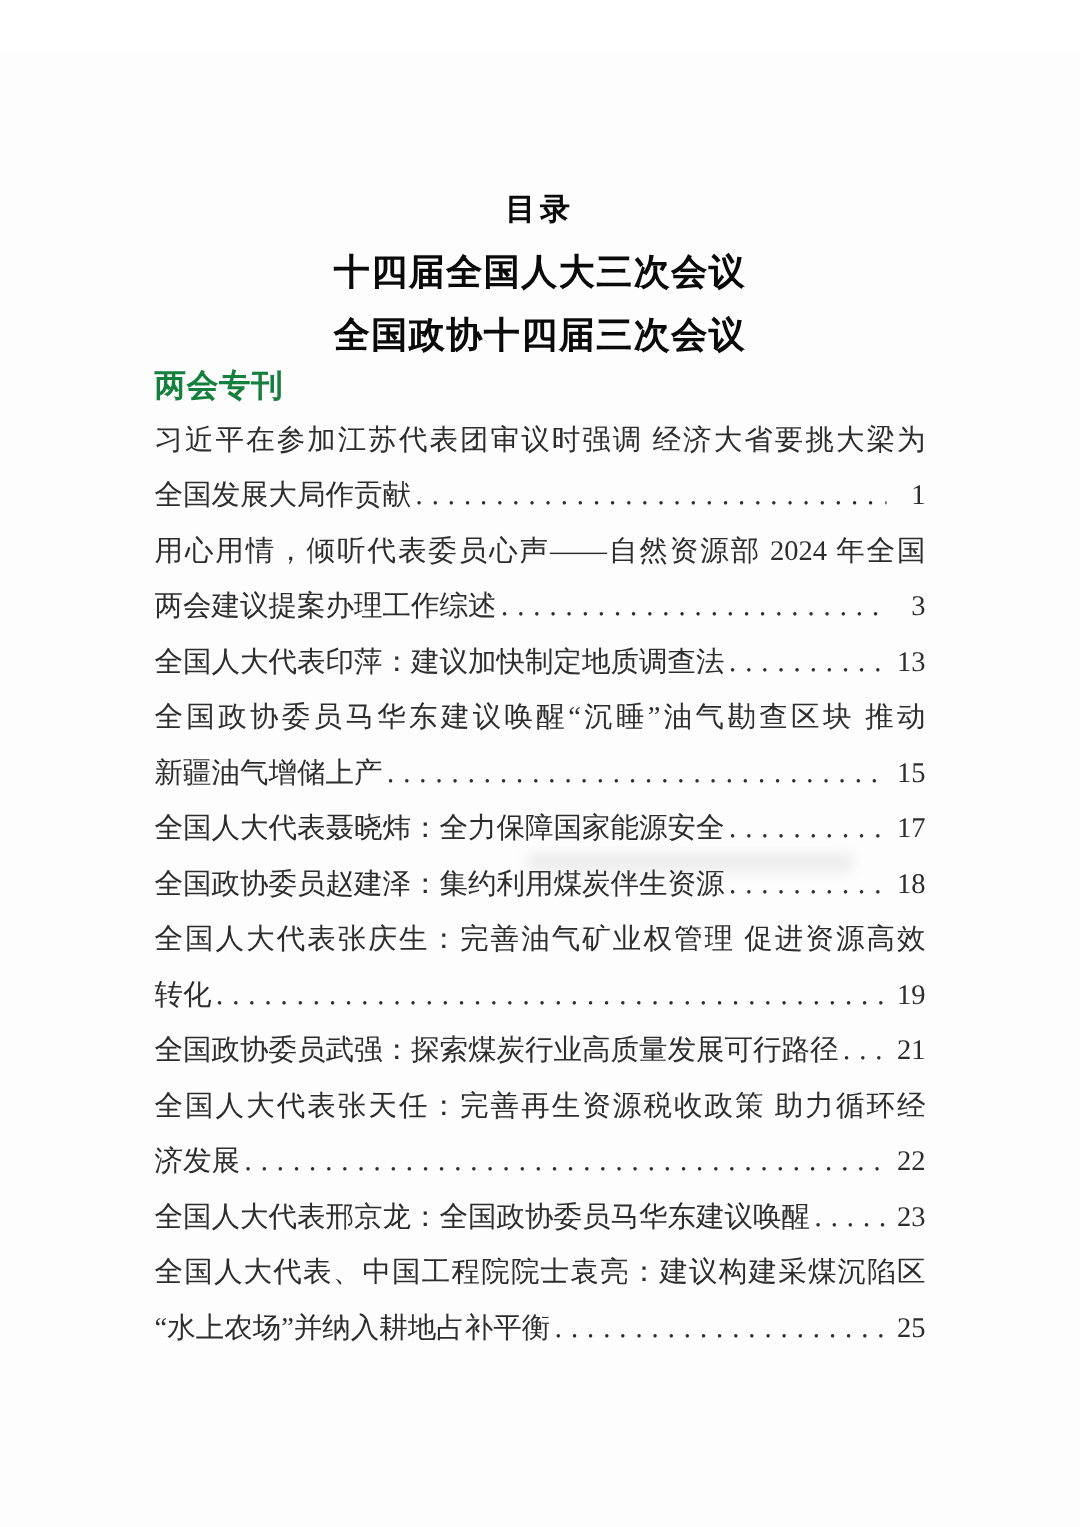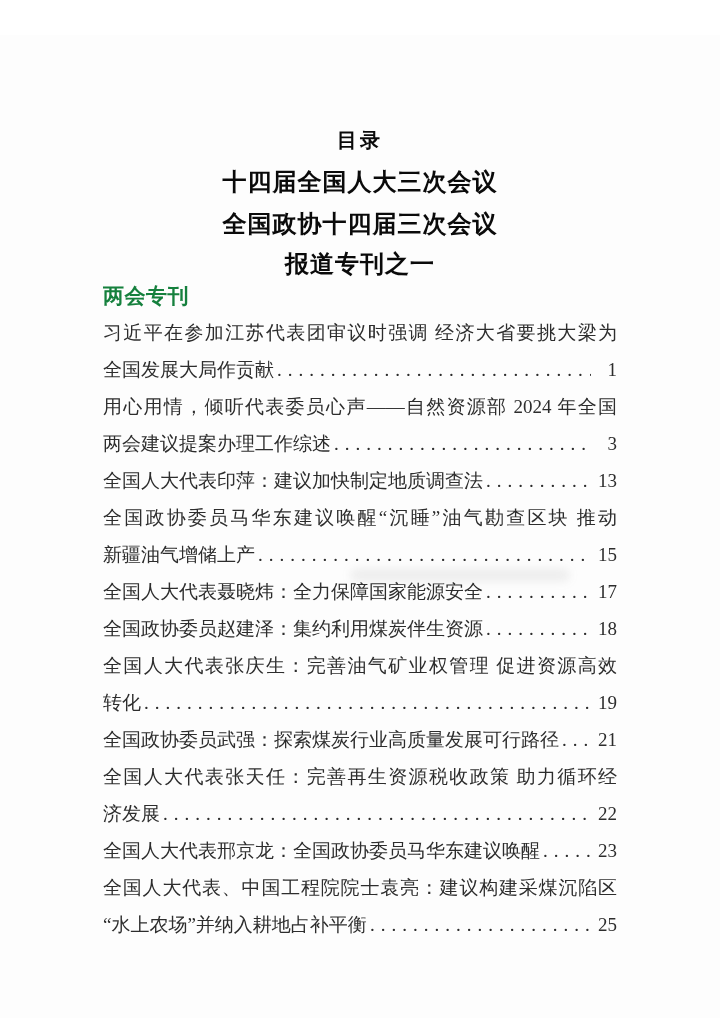--- a/index.html
+++ b/index.html
@@ -97,21 +97,20 @@
 </style>
 </head>
 <body>
 
 <div class="page">
 
   <div class="doc-title">目录</div>
 
   <div class="subtitle">十四届全国人大三次会议</div>
   <div class="subtitle">全国政协十四届三次会议</div>
-  <div class="subtitle subtitle-3">报道专刊之一</div>
 
   <div class="section-heading">两会专刊</div>
 
   <div class="toc" id="toc-list">
       <div class="toc-entry">
         <div class="full-line">习近平在参加江苏代表团审议时强调 经济大省要挑大梁为</div>
         <div class="entry-last-line">
           <span class="entry-text">全国发展大局作贡献</span>
           <span class="dot-leader">................................................................................</span>
           <span class="page-num">1</span>

